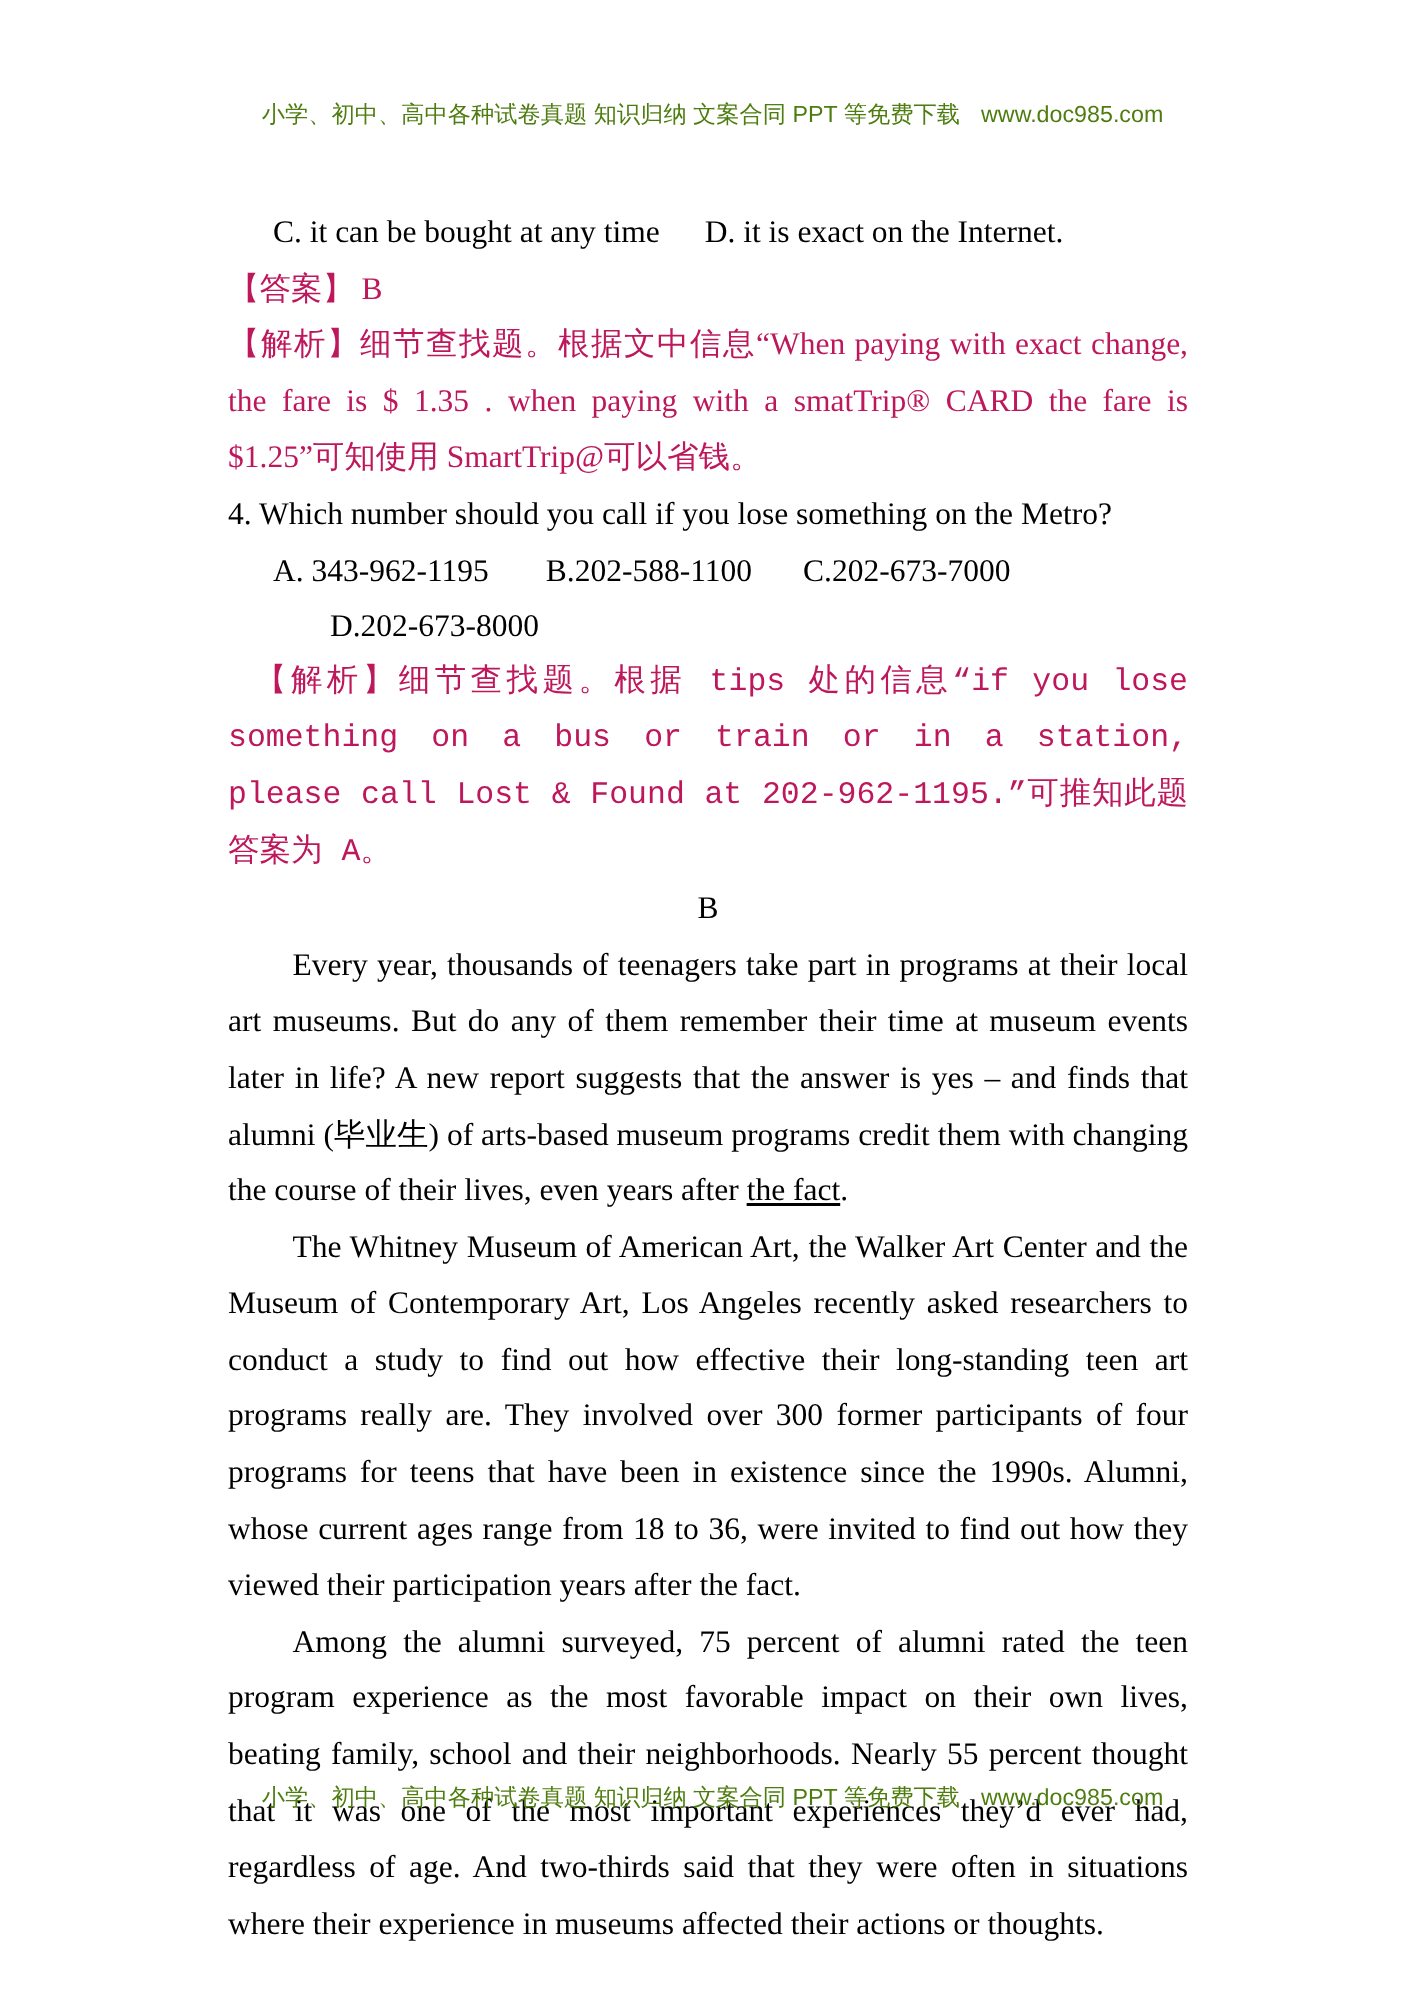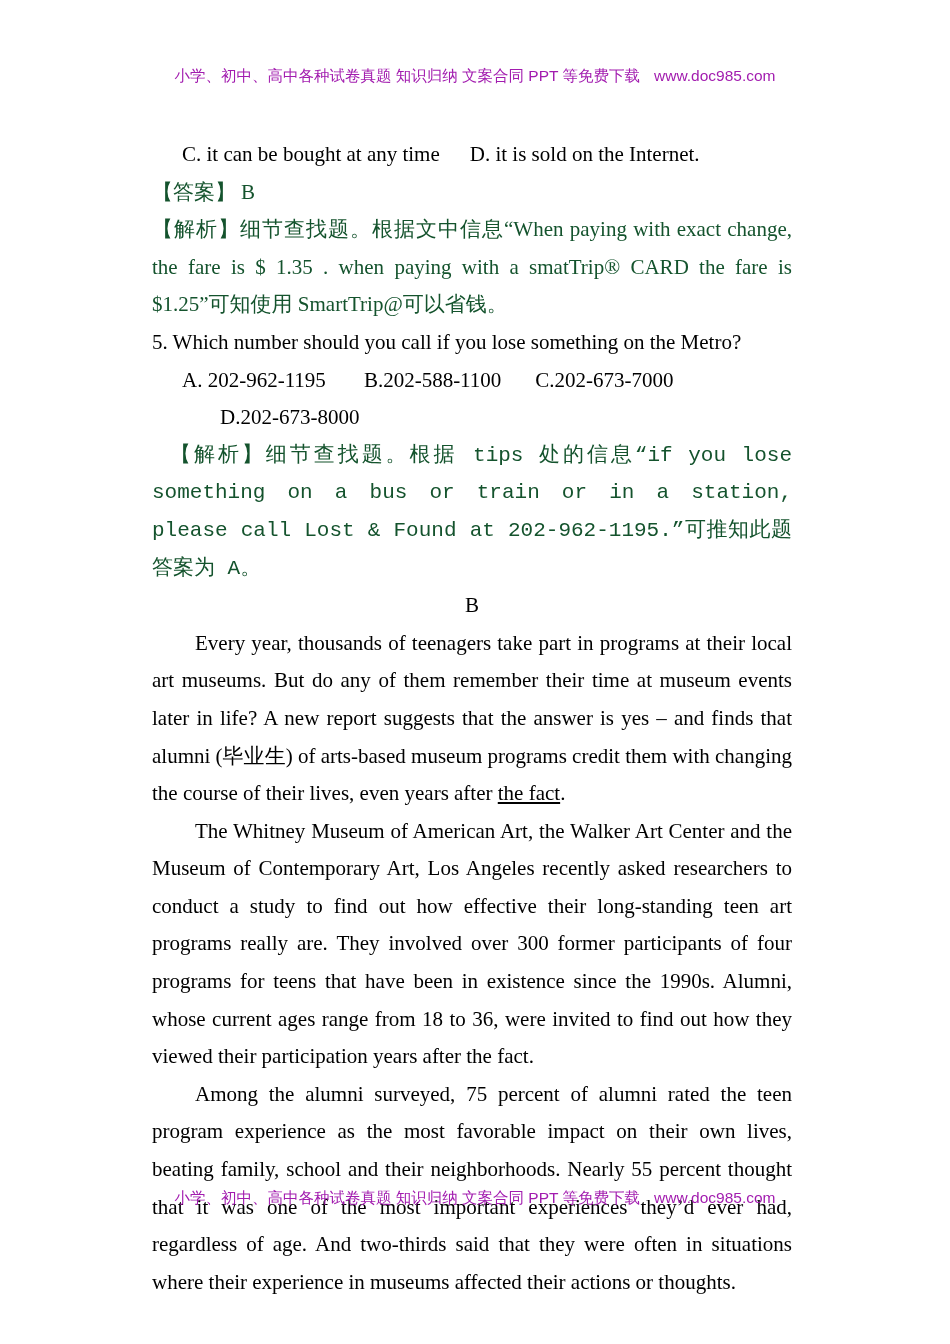--- a/index.html
+++ b/index.html
@@ -11,35 +11,35 @@
     background: #ffffff;
     font-family: "Liberation Serif", "DejaVu Serif", serif;
     font-size: 21px;
     color: #000000;
   }
   .page-header, .page-footer {
     position: absolute; left: 0; width: 100%;
     text-align: center;
     font-family: "Liberation Sans", "DejaVu Sans", sans-serif;
     font-size: 15.5px;
-    color: #a21caf;
+    color: #4d7c0f;
     white-space: nowrap;
   }
   .page-header { top: 66px; }
   .page-footer { top: 1188px; }
   .hdr-url { margin-left: 14px; }
   .content {
     position: absolute;
     left: 152px; top: 136px;
     width: 640px;
     line-height: 37.6px;
     text-align: justify;
   }
   .content p { margin: 0; }
-  .red { color: #14532d; }
+  .red { color: #be185d; }
   .options-line { text-align: left; padding-left: 30px; }
   .opt { display: inline-block; }
   .gap-30 { margin-left: 30px; }
   .gap-34 { margin-left: 34px; }
   .gap-38 { margin-left: 38px; }
   .answer-line { text-align: left; }
   .answer-value { margin-left: 5px; }
   .analysis-q4 { text-indent: 18px; font-family: Liberation Mono, monospace; }
   .section-heading { text-align: center; }
   .para { text-indent: 43px; }
@@ -50,33 +50,33 @@
 
 <div class="page">
 
   <div class="page-header">
     <span>小学、初中、高中各种试卷真题 知识归纳 文案合同 PPT 等免费下载</span><span class="hdr-url">www.doc985.com</span>
   </div>
 
   <div class="content">
 
     <p class="options-line">
-      <span class="opt">C. it can be bought at any time</span><span class="opt gap-30">D. it is sold on the Internet.</span>
+      <span class="opt">C. it can be bought at any time</span><span class="opt gap-30">D. it is exact on the Internet.</span>
     </p>
 
     <p class="red answer-line">
       <span>【答案】</span><span class="answer-value">B</span>
     </p>
 
     <p class="red">【解析】细节查找题。根据文中信息“When paying with exact change, the fare is $ 1.35 . when paying with a smatTrip® CARD the fare is $1.25”可知使用 SmartTrip@可以省钱。</p>
 
-    <p>5. Which number should you call if you lose something on the Metro?</p>
+    <p>4. Which number should you call if you lose something on the Metro?</p>
 
     <p class="options-line">
-      <span class="opt">A. 202-962-1195</span><span class="opt gap-38">B.202-588-1100</span><span class="opt gap-34">C.202-673-7000</span><span class="opt gap-38">D.202-673-8000</span>
+      <span class="opt">A. 343-962-1195</span><span class="opt gap-38">B.202-588-1100</span><span class="opt gap-34">C.202-673-7000</span><span class="opt gap-38">D.202-673-8000</span>
     </p>
 
 
     <p class="red analysis-q4">【解析】细节查找题。根据 tips 处的信息“if you lose something on a bus or train or in a station, please call Lost &amp; Found at 202-962-1195.”可推知此题答案为 A。</p>
 
     <p class="section-heading">B</p>
 
     <p class="para">
       <span>Every year, thousands of teenagers take part in programs at their local art museums. But do any of them remember their time at museum events later in life? A new report suggests that the answer is yes – and finds that alumni (毕业生) of arts-based museum programs credit them with changing the course of their lives, even years after </span><span class="u">the fact</span><span>.</span>
     </p>

